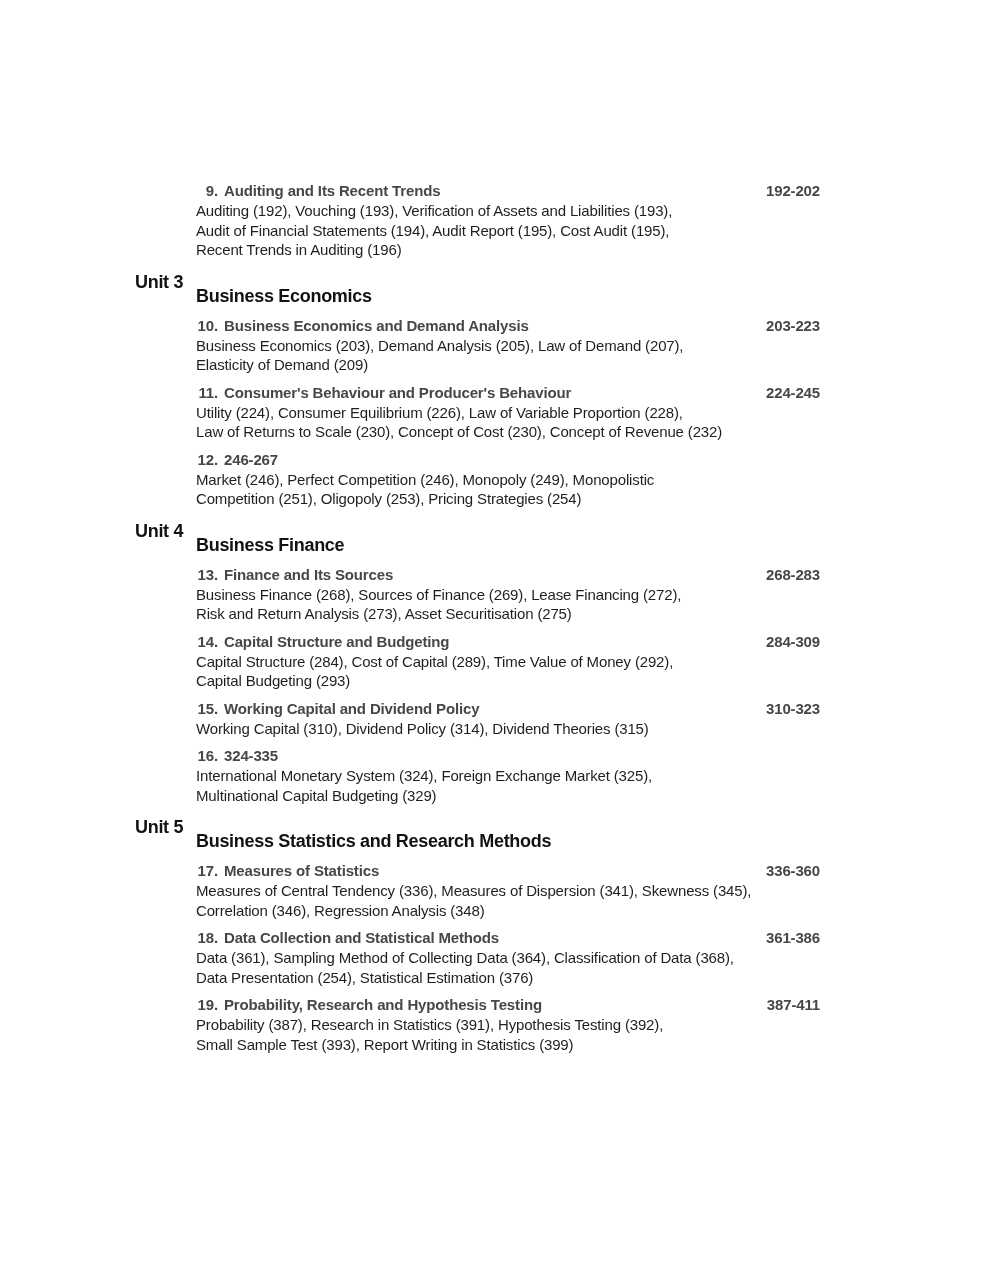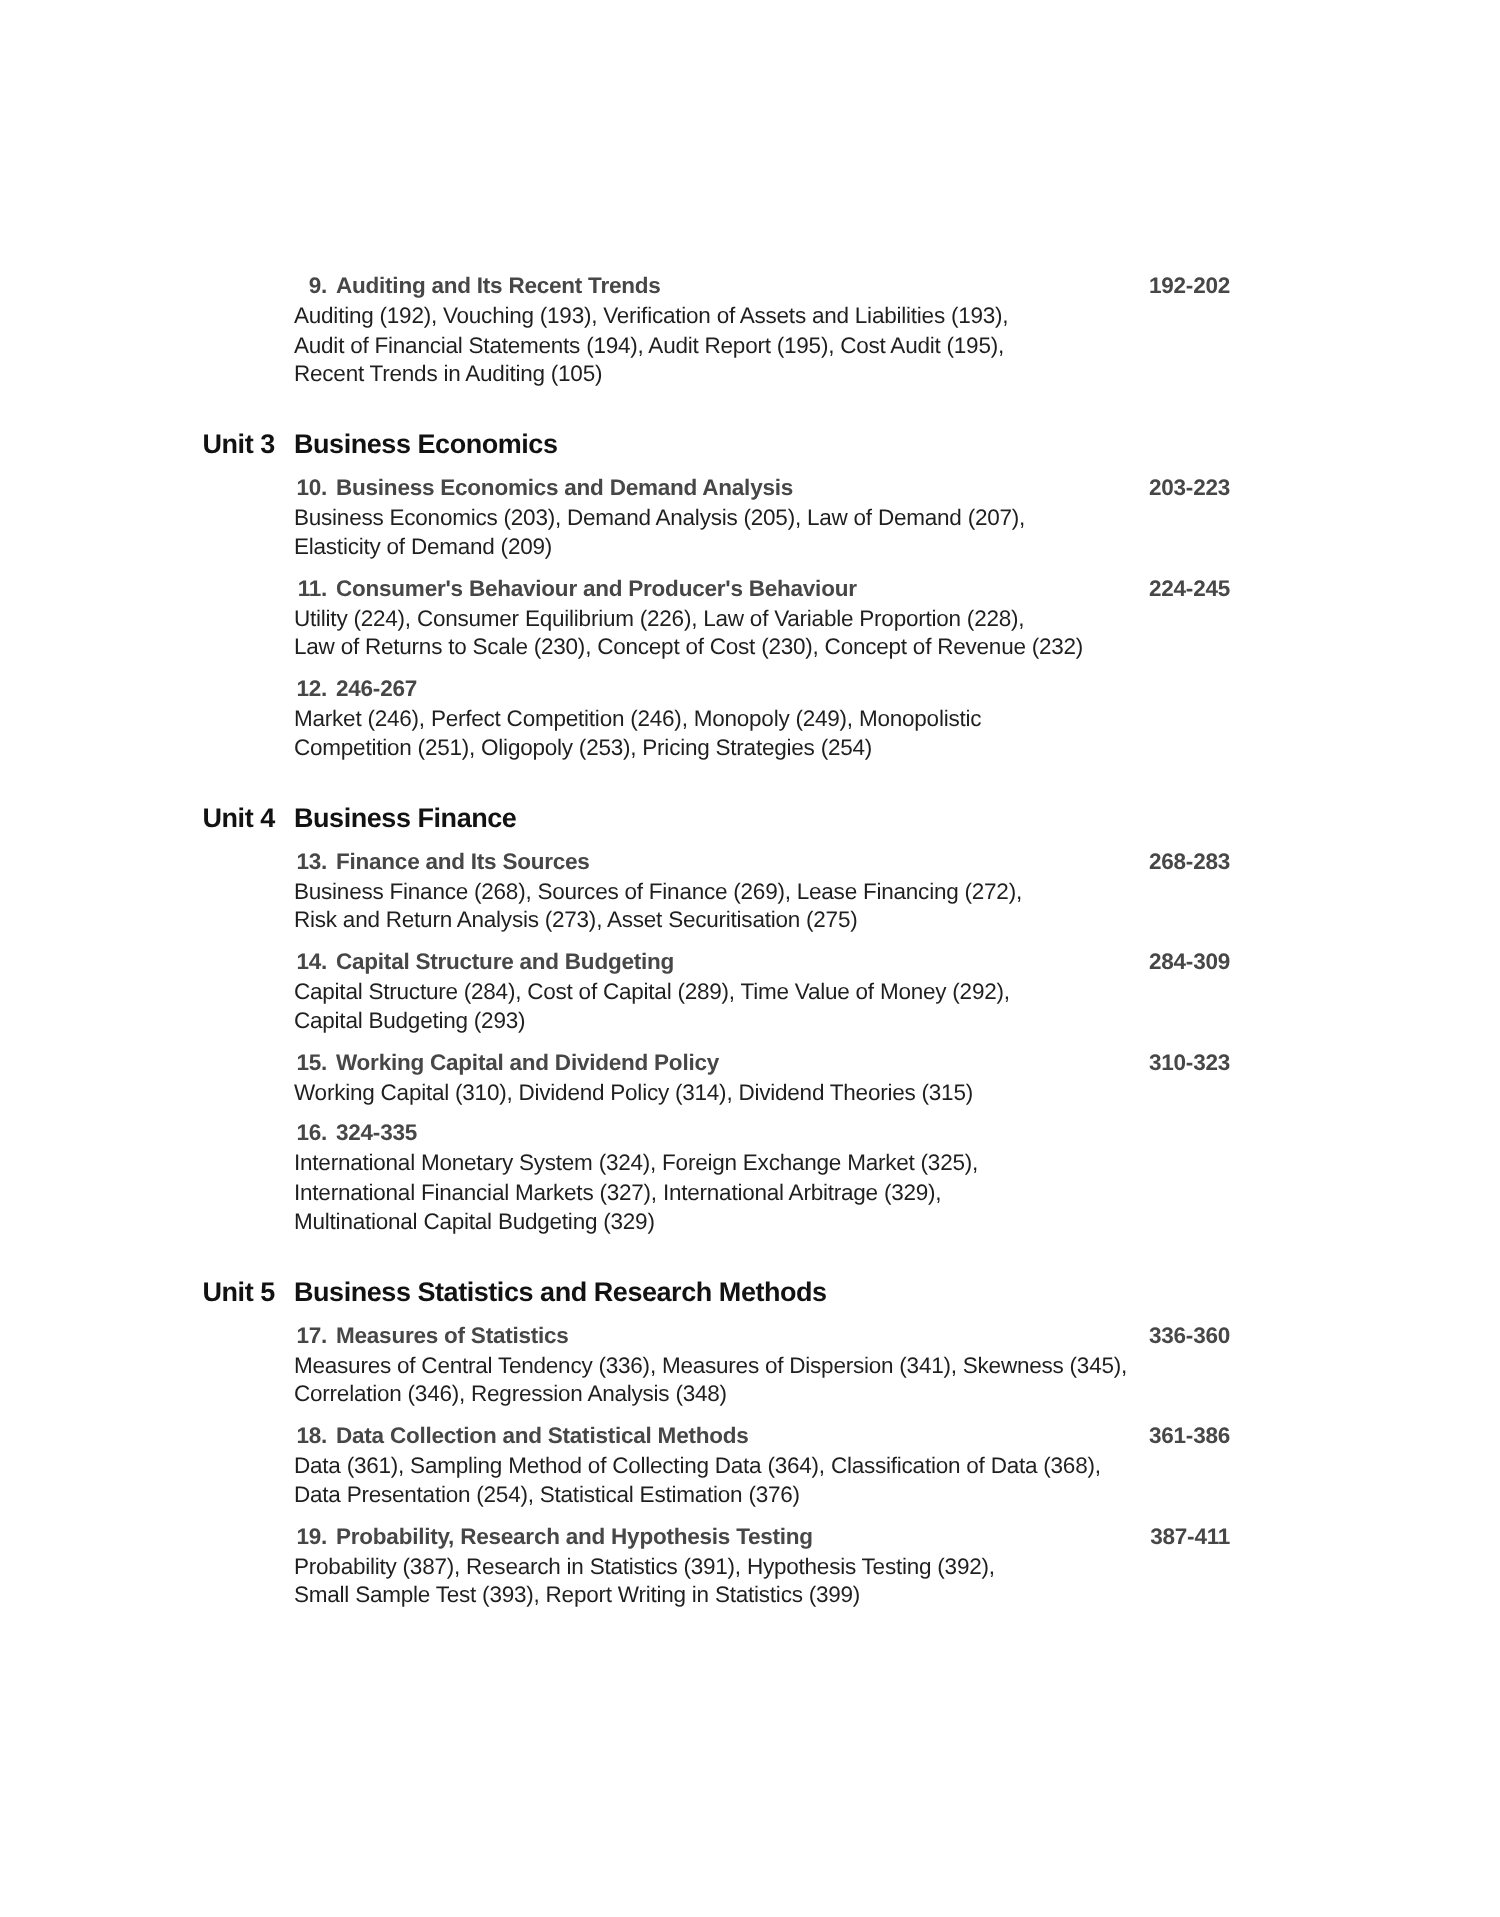--- a/index.html
+++ b/index.html
@@ -18,21 +18,21 @@
     overflow: hidden;
   }
   .toc-content {
     position: absolute;
     left: 135px;
     right: 180px;
     top: 181px;
   }
   .unit-heading {
     display: flex;
-    align-items: flex-end;
+    align-items: flex-start;
     margin-top: 10px;
     margin-bottom: 8px;
     font-weight: bold;
     font-size: 18px;
     line-height: 24px;
     letter-spacing: -0.3px;
     color: var(--heading-color, #121212);
   }
   .unit-label {
     flex: none;
@@ -75,21 +75,21 @@
   <div class="toc-content" id="toc-content">
   <div class="chapter">
     <div class="chapter-head">
       <span class="ch-num">9.</span>
       <span class="ch-title">Auditing and Its Recent Trends</span>
       <span class="ch-pages">192-202</span>
     </div>
     <div class="ch-desc">
           <div class="desc-line">Auditing (192), Vouching (193), Verification of Assets and Liabilities (193),</div>
           <div class="desc-line">Audit of Financial Statements (194), Audit Report (195), Cost Audit (195),</div>
-          <div class="desc-line">Recent Trends in Auditing (105)</div>
+          <div class="desc-line">Recent Trends in Auditing (196)</div>
         </div>
   </div>
 
   <div class="unit-heading">
     <span class="unit-label">Unit 3</span>
     <span class="unit-title">Business Economics</span>
   </div>
 
   <div class="chapter">
     <div class="chapter-head">
@@ -166,21 +166,20 @@
         </div>
   </div>
 
   <div class="chapter">
     <div class="chapter-head">
       <span class="ch-num">16.</span>
       <span class="ch-pages">324-335</span>
     </div>
     <div class="ch-desc">
           <div class="desc-line">International Monetary System (324), Foreign Exchange Market (325),</div>
-          <div class="desc-line">International Financial Markets (327), International Arbitrage (329),</div>
           <div class="desc-line">Multinational Capital Budgeting (329)</div>
         </div>
   </div>
 
   <div class="unit-heading">
     <span class="unit-label">Unit 5</span>
     <span class="unit-title">Business Statistics and Research Methods</span>
   </div>
 
   <div class="chapter">

